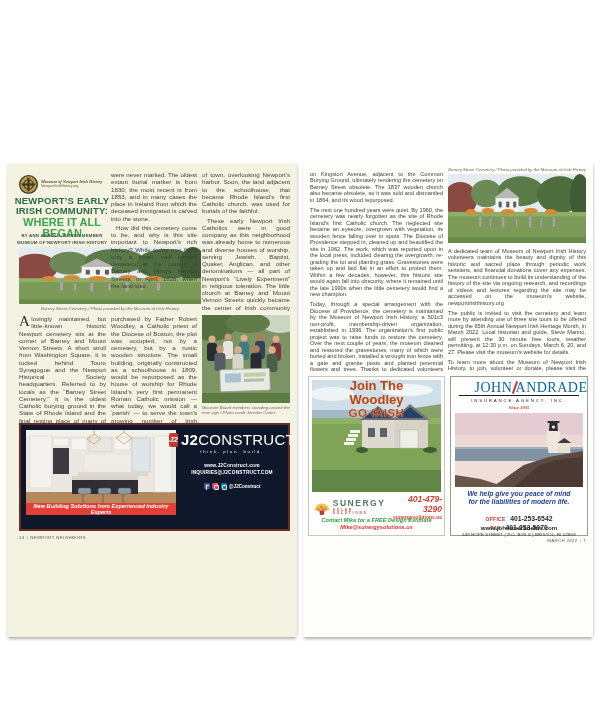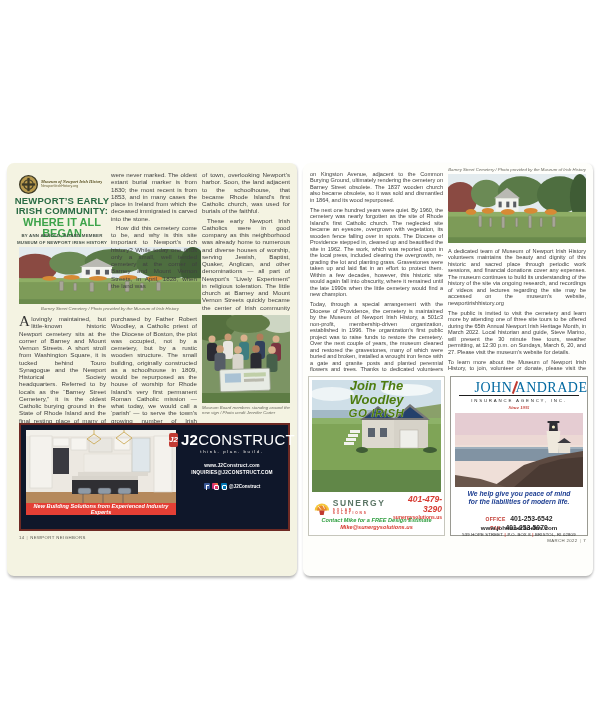--- a/index.html
+++ b/index.html
@@ -1,17 +1,17 @@
 <!DOCTYPE html>
 <html><head>
 <meta charset="utf-8">
 <style>
   html,body{margin:0;padding:0;background:#ffffff;}
   body{width:600px;height:712px;position:relative;font-family:"Liberation Sans",sans-serif;overflow:hidden;}
-  .page{position:absolute;top:163px;height:413px;width:290px;box-shadow:0 3px 3px -1px rgba(0,0,0,.30),2px 0 2px -1px rgba(0,0,0,.12);border-radius:7px;}
+  .page{position:absolute;top:163px;height:474px;width:290px;box-shadow:0 3px 3px -1px rgba(0,0,0,.30),2px 0 2px -1px rgba(0,0,0,.12);}
   .page-left{left:7px;background:#f4f3e2;}
   .page-right{left:303px;background:#fefefb;}
   .abs{position:absolute;}
   
   .masthead{left:12px;top:8px;width:92px;height:26px;display:flex;align-items:center;gap:3px;}
   .mh-text{line-height:1.15;overflow:hidden;}
   .mh-org{font-family:"Liberation Serif",serif;font-style:italic;font-weight:bold;font-size:4.4px;color:#5a5122;white-space:nowrap;}
   .mh-url{font-size:3.6px;color:#6a6136;white-space:nowrap;}
   
   .title{left:4px;top:33px;width:102px;text-align:center;}
@@ -43,21 +43,21 @@
   .j2addr{font-size:9px;font-weight:bold;line-height:1.35;margin-top:9px;}
   .j2web{font-size:4.8px;font-weight:bold;line-height:1.5;margin-top:8px;letter-spacing:.2px;}
   .j2social{margin-top:7px;display:flex;align-items:center;justify-content:center;gap:2.5px;font-size:4.6px;font-weight:bold;}
   .sic{width:6px;height:6px;border-radius:1px;position:relative;display:inline-block;}
   .sic.fb{background:#3b5998;} .sic.ig{background:linear-gradient(45deg,#c13584,#e1306c,#fd8d32);} .sic.li{background:#0077b5;}
   .sic::after{content:"";position:absolute;left:1.5px;top:1.5px;width:3px;height:3px;border:0.6px solid #fff;border-radius:1px;}
   .sic.fb::after{border:none;border-left:1.2px solid #fff;border-top:1.2px solid #fff;left:2.4px;top:1.4px;width:2px;height:4px;border-radius:0;}
   
   .sunad{left:5px;top:213px;width:137px;height:160px;background:#fff;border:1px solid #c6c6bc;box-sizing:border-box;}
   .sunphoto{position:absolute;left:3px;top:3px;width:129px;height:112px;}
-  .sunhead{position:absolute;left:0;top:2px;width:100%;text-align:center;color:#4d7c0f;font-weight:bold;font-style:italic;line-height:1.05;}
+  .sunhead{position:absolute;left:0;top:2px;width:100%;text-align:center;color:#c2410c;font-weight:bold;line-height:1.05;}
   .sunhead .h1{font-size:13px;display:block;}
   .sunhead .h3{font-size:11.5px;display:block;letter-spacing:.5px;margin-top:1px;text-shadow:0 0 1px #fff;}
   .sunlogo-row{position:absolute;left:4px;top:117px;width:129px;display:flex;align-items:center;}
   .sunbrand{line-height:1;}
   .sunbrand .nm{font-size:8.5px;letter-spacing:1.5px;color:#5b7565;font-weight:bold;}
   .sunbrand .sub{font-size:3.2px;letter-spacing:1.8px;color:#d63a31;font-weight:bold;margin-top:1px;}
   .sunphone{margin-left:auto;text-align:right;}
   .sunphone .ph{font-size:8.5px;font-weight:bold;font-style:italic;color:#d63a31;}
   .sunphone .wb{font-size:5px;font-weight:bold;color:#d63a31;}
   .suncta{position:absolute;left:0;top:140px;width:100%;text-align:center;line-height:1.3;}

